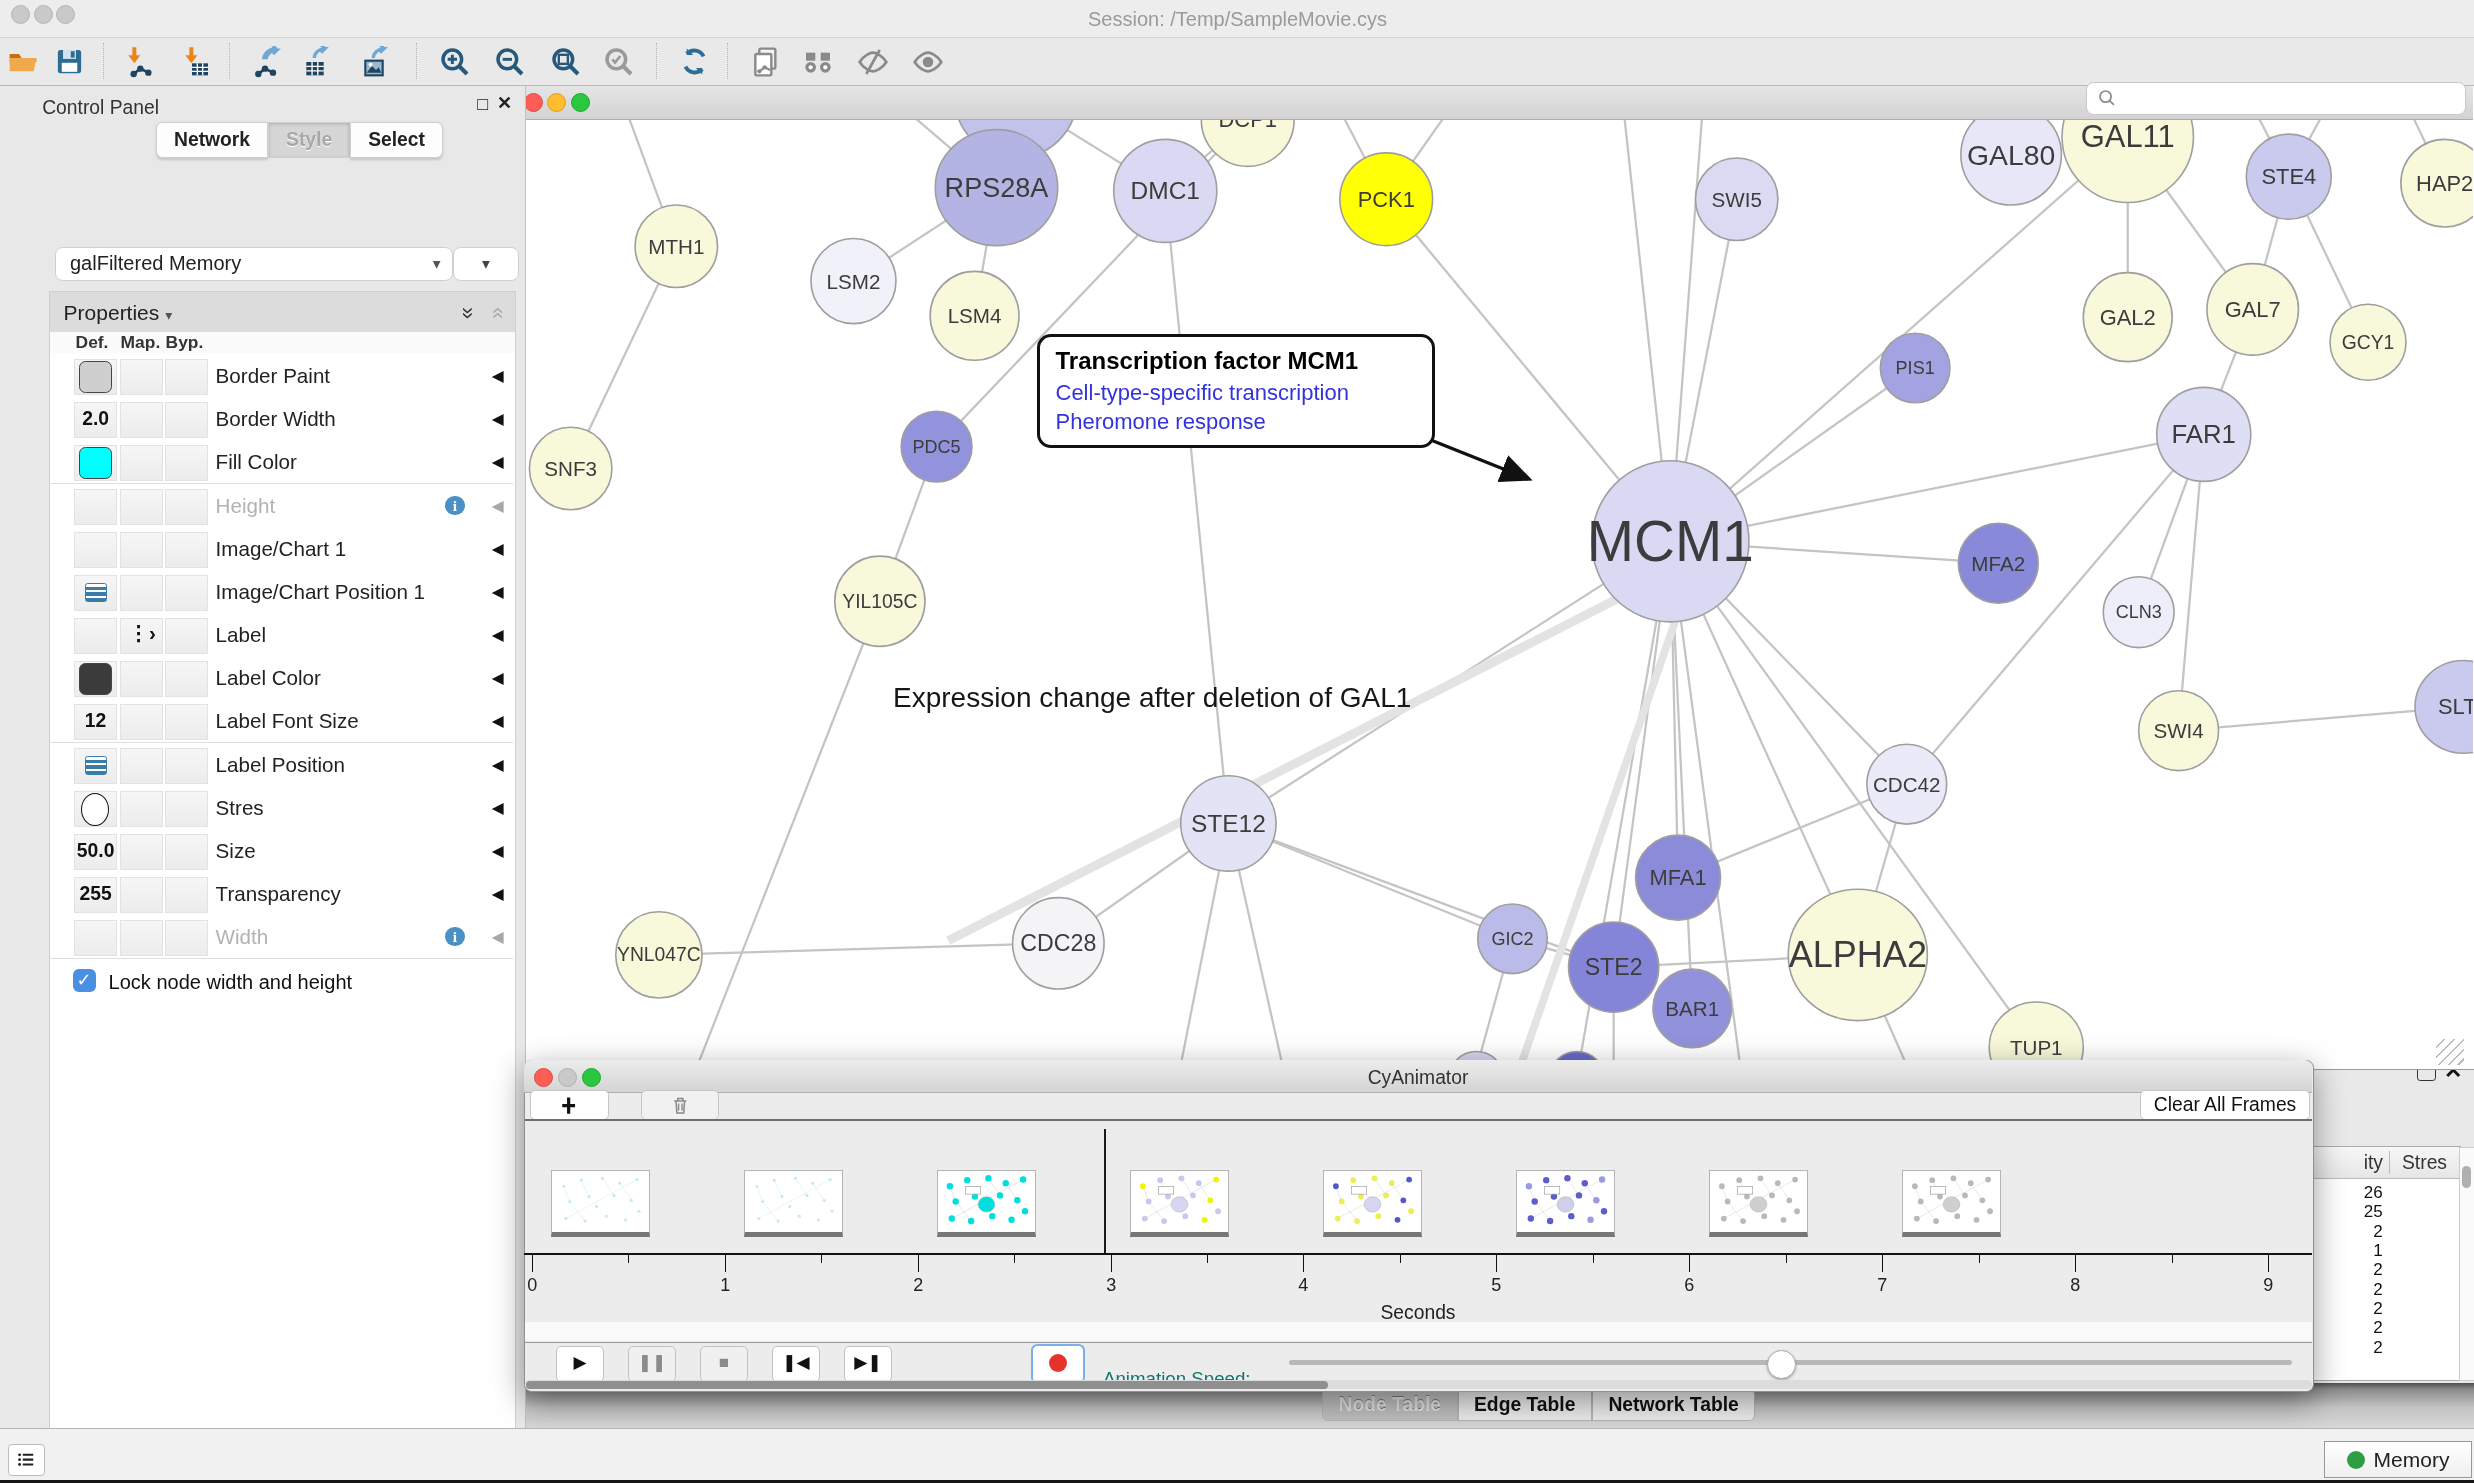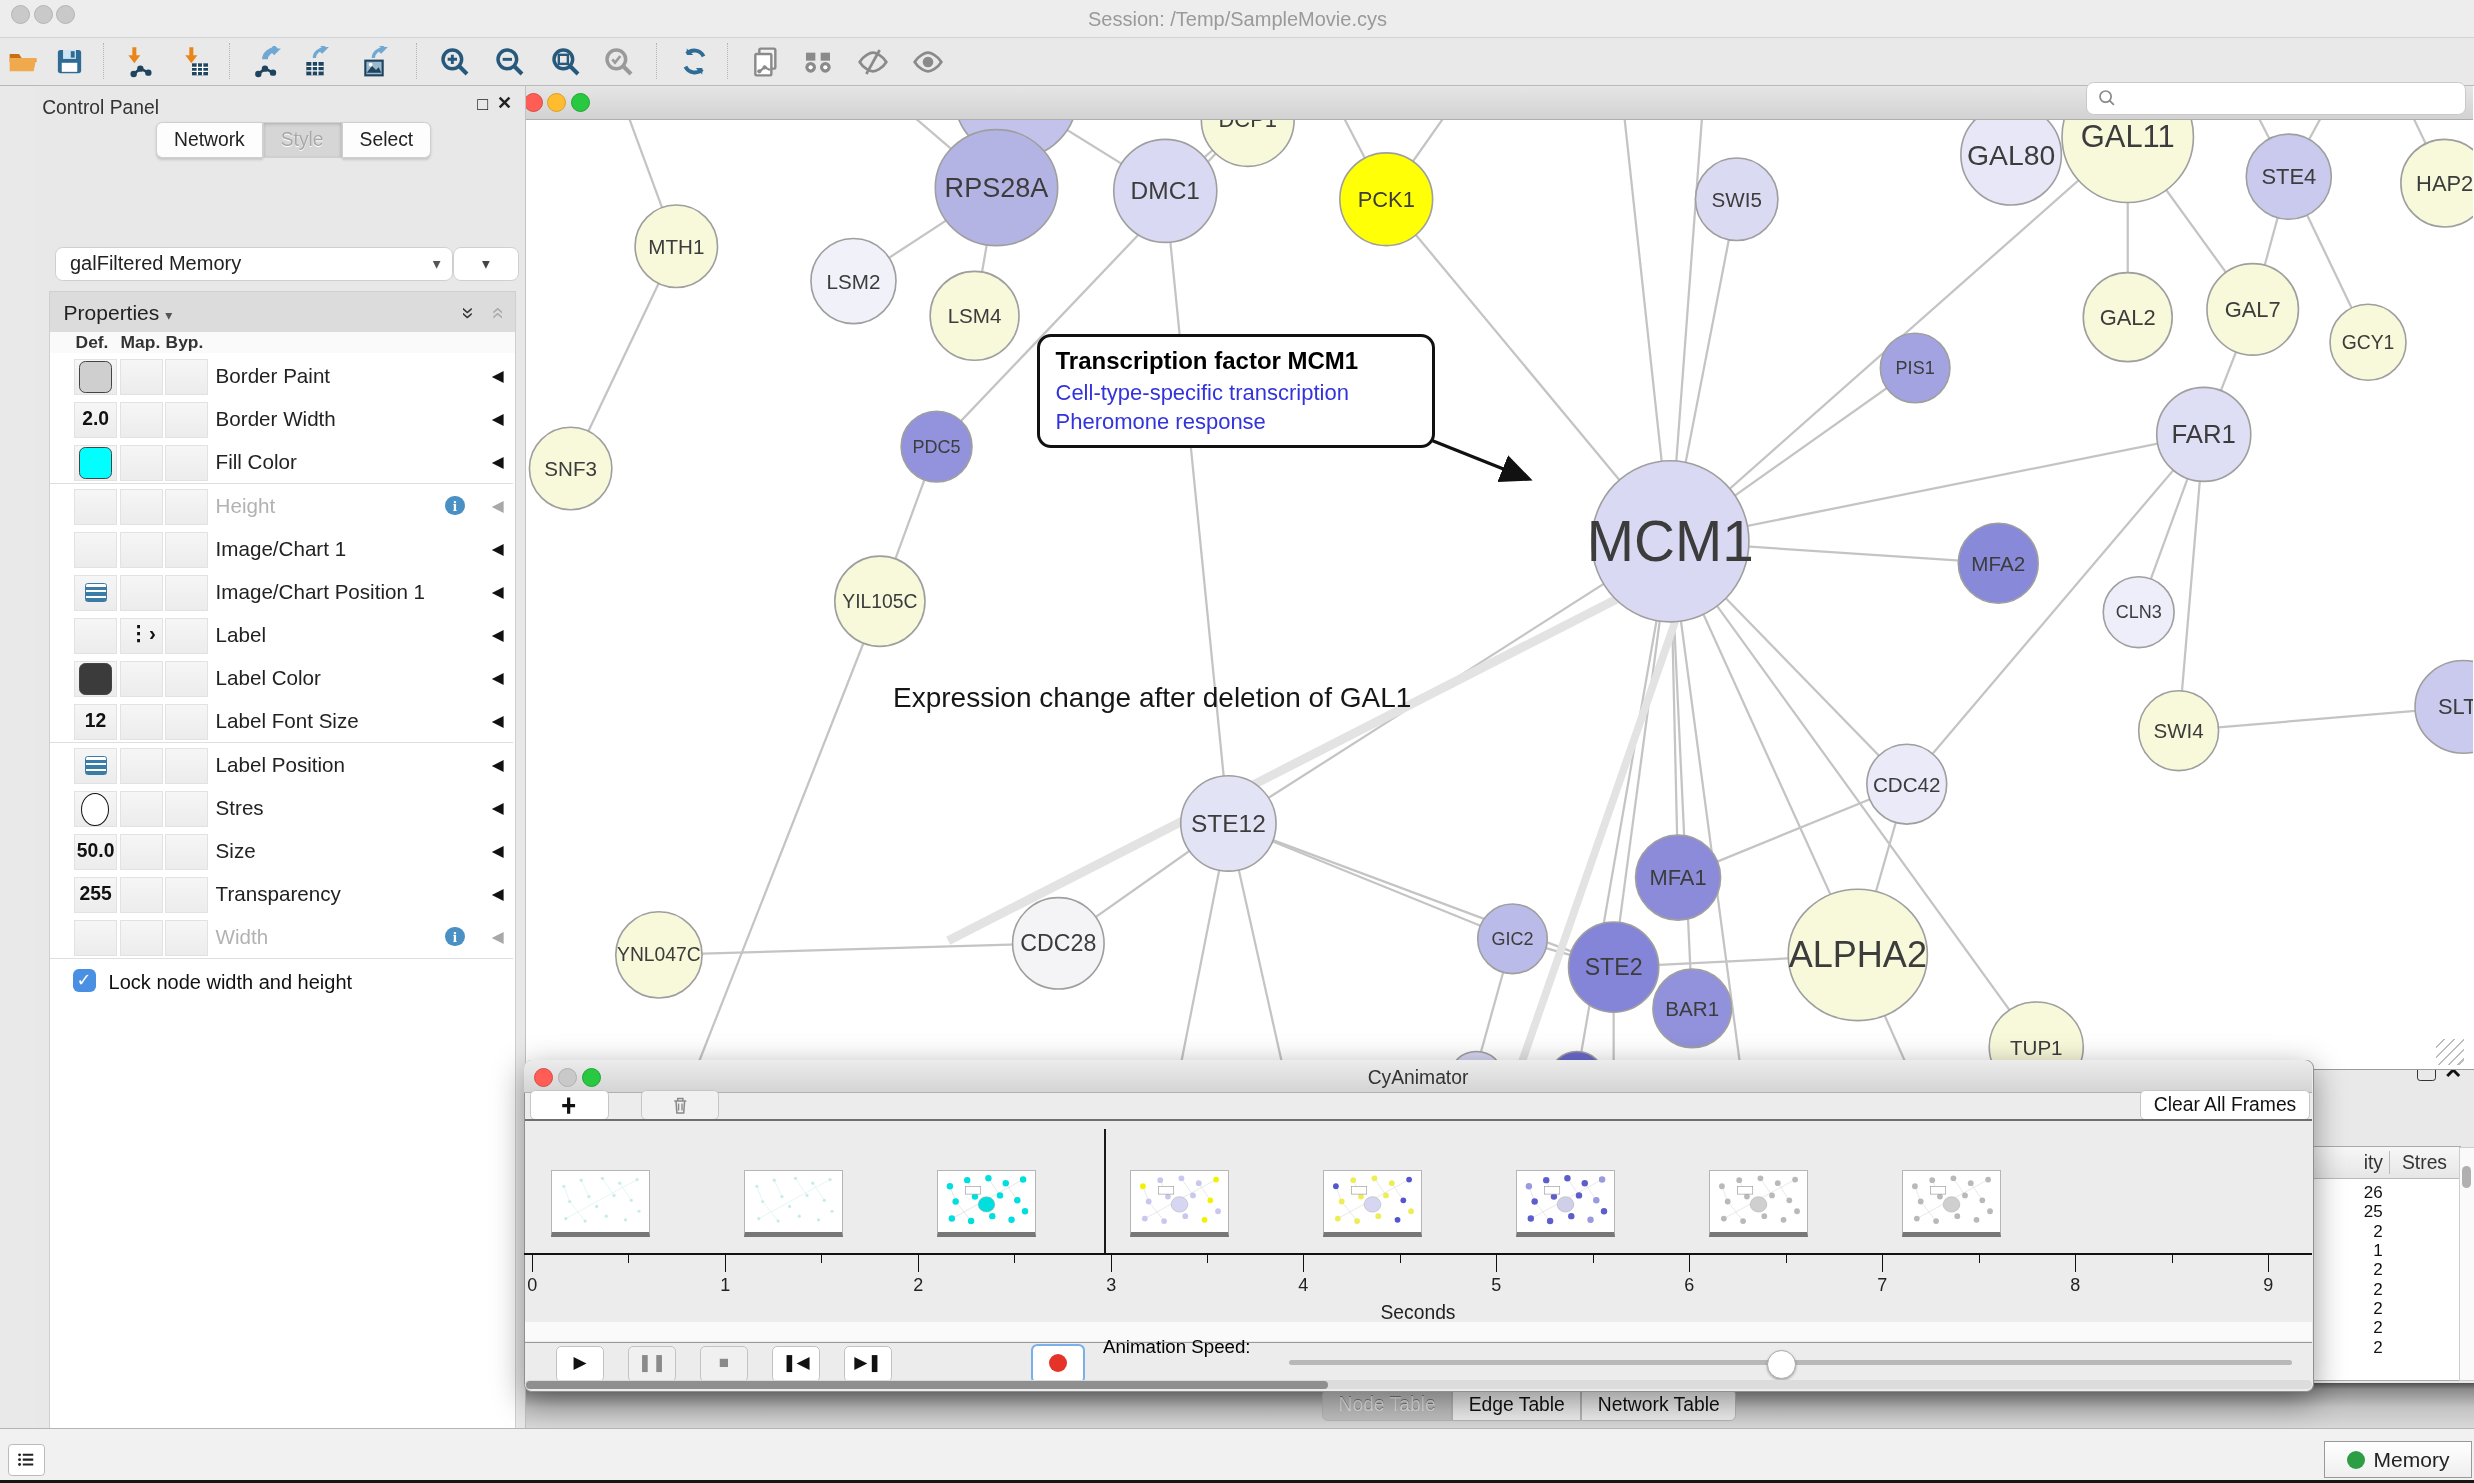--- a/index.html
+++ b/index.html
@@ -11,21 +11,21 @@
   .tl{border-radius:50%;width:17px;height:17px;}
   #session-title{left:0;top:7.7px;width:2475px;text-align:center;font-size:20px;color:#9a9a9a;}
   #toolbar{left:0;top:38px;width:2475px;height:47px;background:#e9e9e9;border-bottom:1.3px solid #b9b9b9;z-index:15;}
   .tbtn{position:absolute;top:6.4px;width:35px;height:35px;display:flex;align-items:center;justify-content:center;}
   .tsep{position:absolute;top:5.2px;width:0;height:36px;border-left:1.3px dotted #b5b5b5;}
   #search-box{left:2086px;top:44px;width:378px;height:31px;background:#fff;border:1.3px solid #c9c9c9;border-radius:7.7px;z-index:16;}
   
   #control-panel{left:0;top:85px;width:488px;height:1440px;background:#e8e8e8;border-right:1.3px solid #c2c2c2;z-index:14;margin-left:37px;}
   #cp-title{left:5.2px;top:11.6px;font-size:19.3px;color:#333;}
   .winbtn{font-size:18px;color:#222;line-height:18px;}
-  .tabgroup{display:flex;}
+  .tabgroup{display:flex;font-weight:bold;}
   .tab{height:34px;line-height:34px;padding:0 17px;background:#fdfdfd;border:0.6px solid #cfcfcf;
        font-size:19.3px;color:#222;box-shadow:0 1.3px 2.6px rgba(0,0,0,.15);}
   .tab:first-child{border-radius:6.4px 0 0 6.4px;}
   .tab:last-child{border-radius:0 6.4px 6.4px 0;}
   .tab.active{background:#d6d6d6;color:#a8a8a8;text-shadow:0 0.6px 0 #fff;box-shadow:inset 0 1.3px 3.2px rgba(0,0,0,.18);}
   #style-combo{left:18px;top:162px;width:382px;height:32px;background:#fff;border:1.3px solid #cfcfcf;border-radius:7.7px;
        font-size:20px;line-height:31px;padding-left:14px;color:#222;}
   #style-combo .car{position:absolute;right:11.6px;top:0;color:#555;font-size:15.5px;}
   #style-menu-btn{left:416px;top:162px;width:64px;height:32px;background:#fff;border:1.3px solid #cfcfcf;border-radius:7.7px;
        text-align:center;font-size:15.5px;line-height:31px;color:#444;}
@@ -83,21 +83,21 @@
   .ticklab{position:absolute;top:1275px;width:39px;margin-left:-19.3px;text-align:center;font-size:18px;color:#222;z-index:21;}
   #seconds-label{left:524px;top:1302px;width:1788px;text-align:center;font-size:19.3px;color:#222;}
   #cya-strip{left:525px;top:1322px;width:1787px;height:19.3px;background:#fafafa;}
   #cya-sep2{left:525px;top:1342px;width:1787px;height:1.3px;background:#9a9a9a;}
   .ctrl-btn{position:absolute;top:1346px;width:46px;height:34px;background:#fff;border:1.3px solid #c2c2c2;border-radius:5.2px;
        text-align:center;font-size:17px;line-height:32px;color:#111;}
   .ctrl-btn.dim{background:#f0f0f0;color:#8a8a8a;}
   #record-btn{position:absolute;top:1344px;left:1031px;width:50px;height:36px;background:#fff;border:2.6px solid #7ab0ea;
        border-radius:6.4px;}
   #record-dot{position:absolute;left:15.5px;top:7.7px;width:18px;height:18px;border-radius:50%;background:#e63329;}
-  #anim-speed-label{left:1103px;top:1336px;font-size:18.7px;color:#000000;}
+  #anim-speed-label{left:1103px;top:1368px;font-size:18.7px;color:#0f766e;}
   #slider-track{left:1289px;top:1360px;width:1003px;height:5.2px;background:#b8b8b8;border-radius:2.6px;}
   #slider-thumb{left:1767px;top:1350px;width:27px;height:27px;background:#fff;border:0.6px solid #aaa;border-radius:50%;
        box-shadow:0 1.3px 2.6px rgba(0,0,0,.3);}
   #cya-scroll{left:525px;top:1380px;width:1787px;height:9px;background:#dcdcdc;border-radius:4.5px;}
   #cya-scroll-thumb{left:526px;top:1381px;width:802px;height:7.7px;background:#8f8f8f;border-radius:3.9px;z-index:21;}
   
   #table-panel{left:2312px;top:1050px;width:162px;height:333px;background:#e9e9e9;z-index:6;}
   #tp-float{left:2417px;top:1062px;width:17px;height:17px;border:1.9px solid #333;border-radius:3.2px;z-index:7;}
   #tp-close{left:2444px;top:1058px;font-size:22px;font-weight:bold;color:#111;z-index:7;}
   #tp-table{left:2312px;top:1146px;width:147px;height:233px;background:#fff;border:0.6px solid #aaa;z-index:7;overflow:hidden;}

